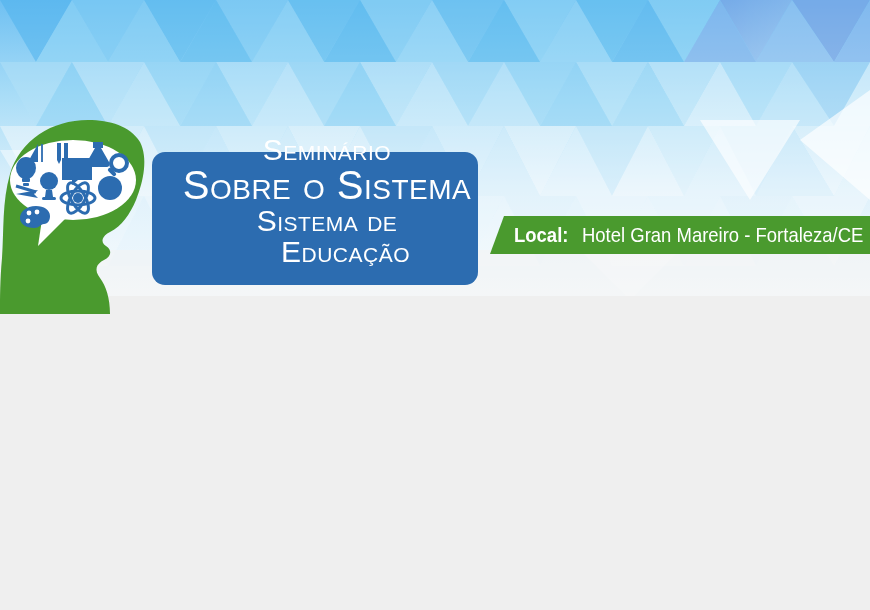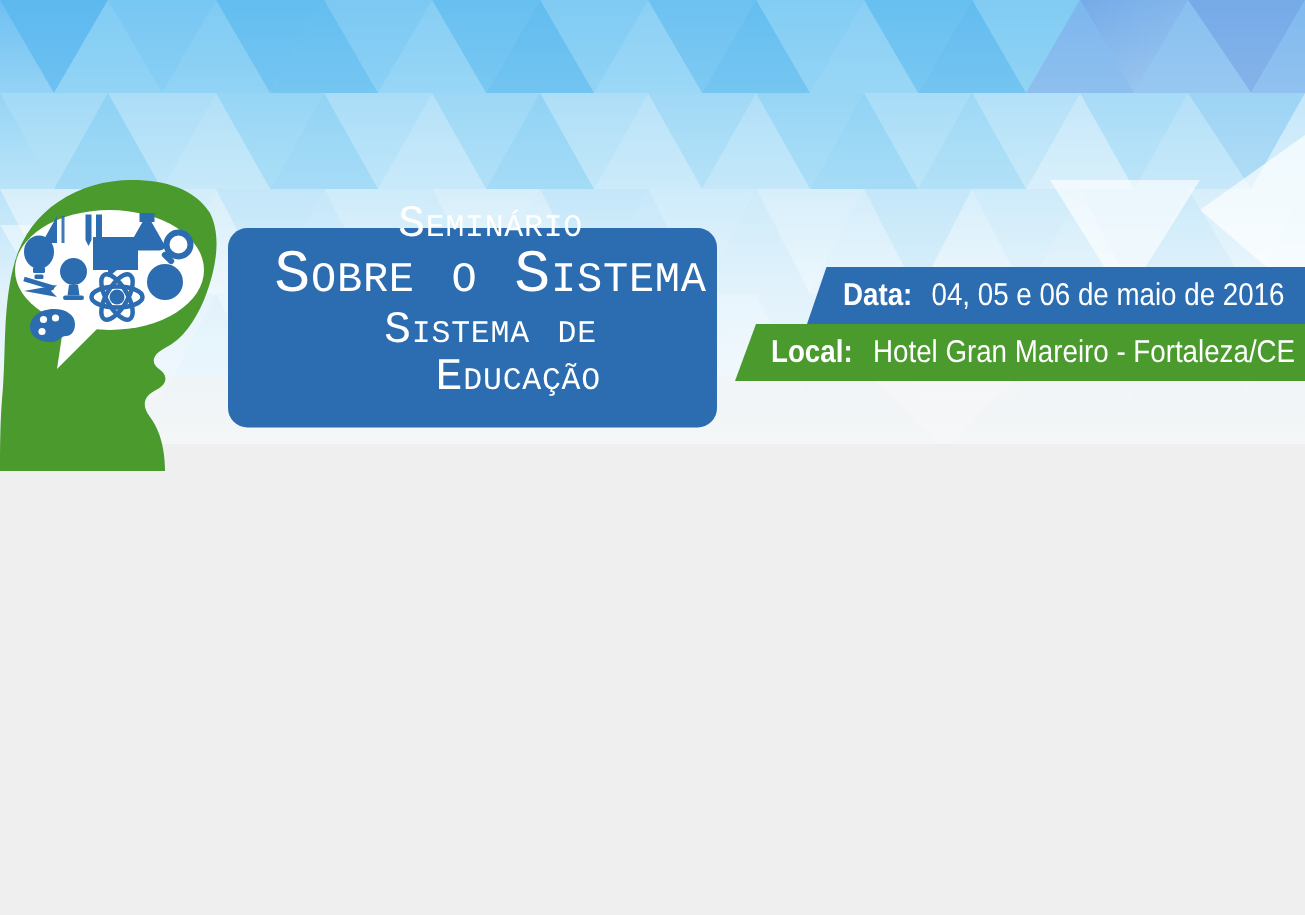--- a/index.html
+++ b/index.html
@@ -66,21 +66,21 @@
     left: 0;
     top: 0;
     width: 326px;
     height: 98px;
     padding-left: 24px;
     box-sizing: border-box;
     display: flex;
     flex-direction: column;
     align-items: center;
     justify-content: center;
-    font-family: Liberation Mono, monospace;
+    font-family: Liberation Sans, sans-serif;
     color: #ffffff;
     font-variant: small-caps;
     letter-spacing: 0.5px;
     line-height: 1.02;
     text-align: center;
   }
   .title-line {
     display: block;
     white-space: nowrap;
     font-size: 30px;
@@ -388,24 +388,20 @@
                      C 50 92, 44 88, 36 88 Z"></path>
             <circle cx="29" cy="95" r="2.4" fill="#ffffff"></circle>
             <circle cx="37" cy="94" r="2.4" fill="#ffffff"></circle>
             <circle cx="28" cy="103" r="2.4" fill="#ffffff"></circle>
           </g>
         </g>
       </svg>
     </div>
 
     <div id="info-bars">
-      <div class="info-bar" id="bar-data">
-        <span class="bar-label">Data:</span>
-        <span class="bar-value">04, 05 e 06 de maio de 2016</span>
-      </div>
       <div class="info-bar" id="bar-local">
         <span class="bar-label">Local:</span>
         <span class="bar-value">Hotel Gran Mareiro - Fortaleza/CE</span>
       </div>
     </div>
 
   </div>
 
   <div id="page-body"></div>
 

